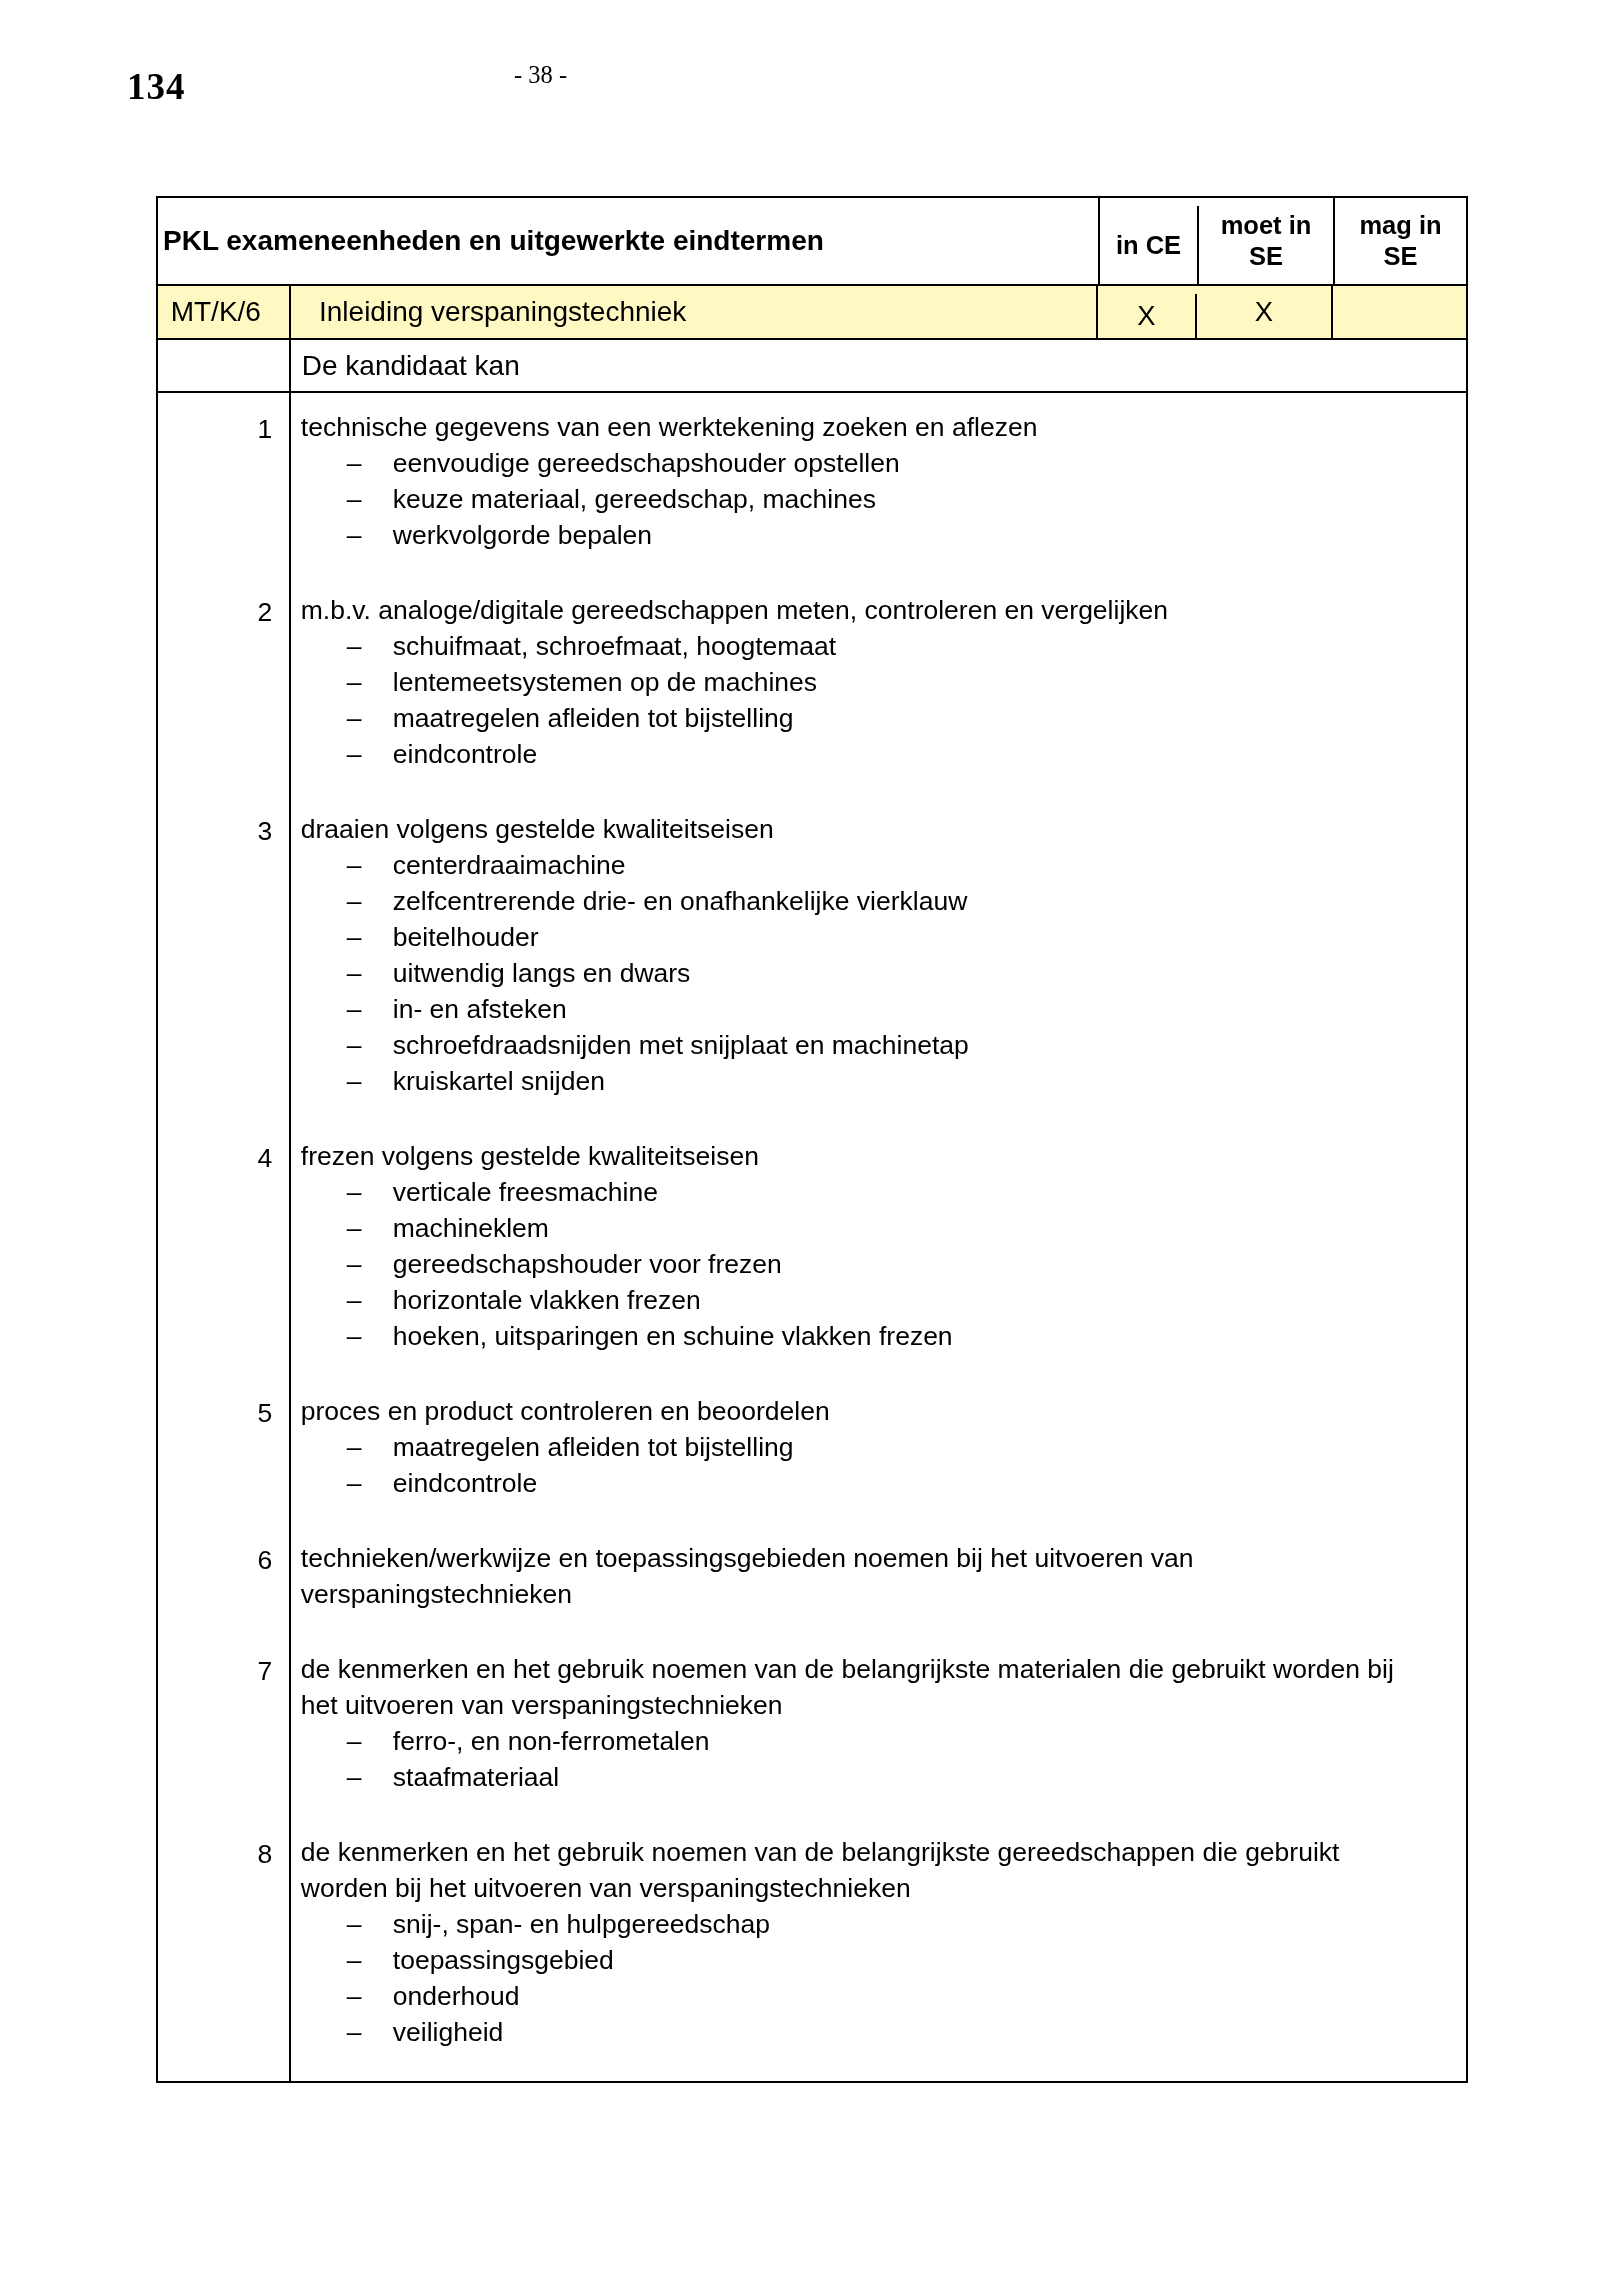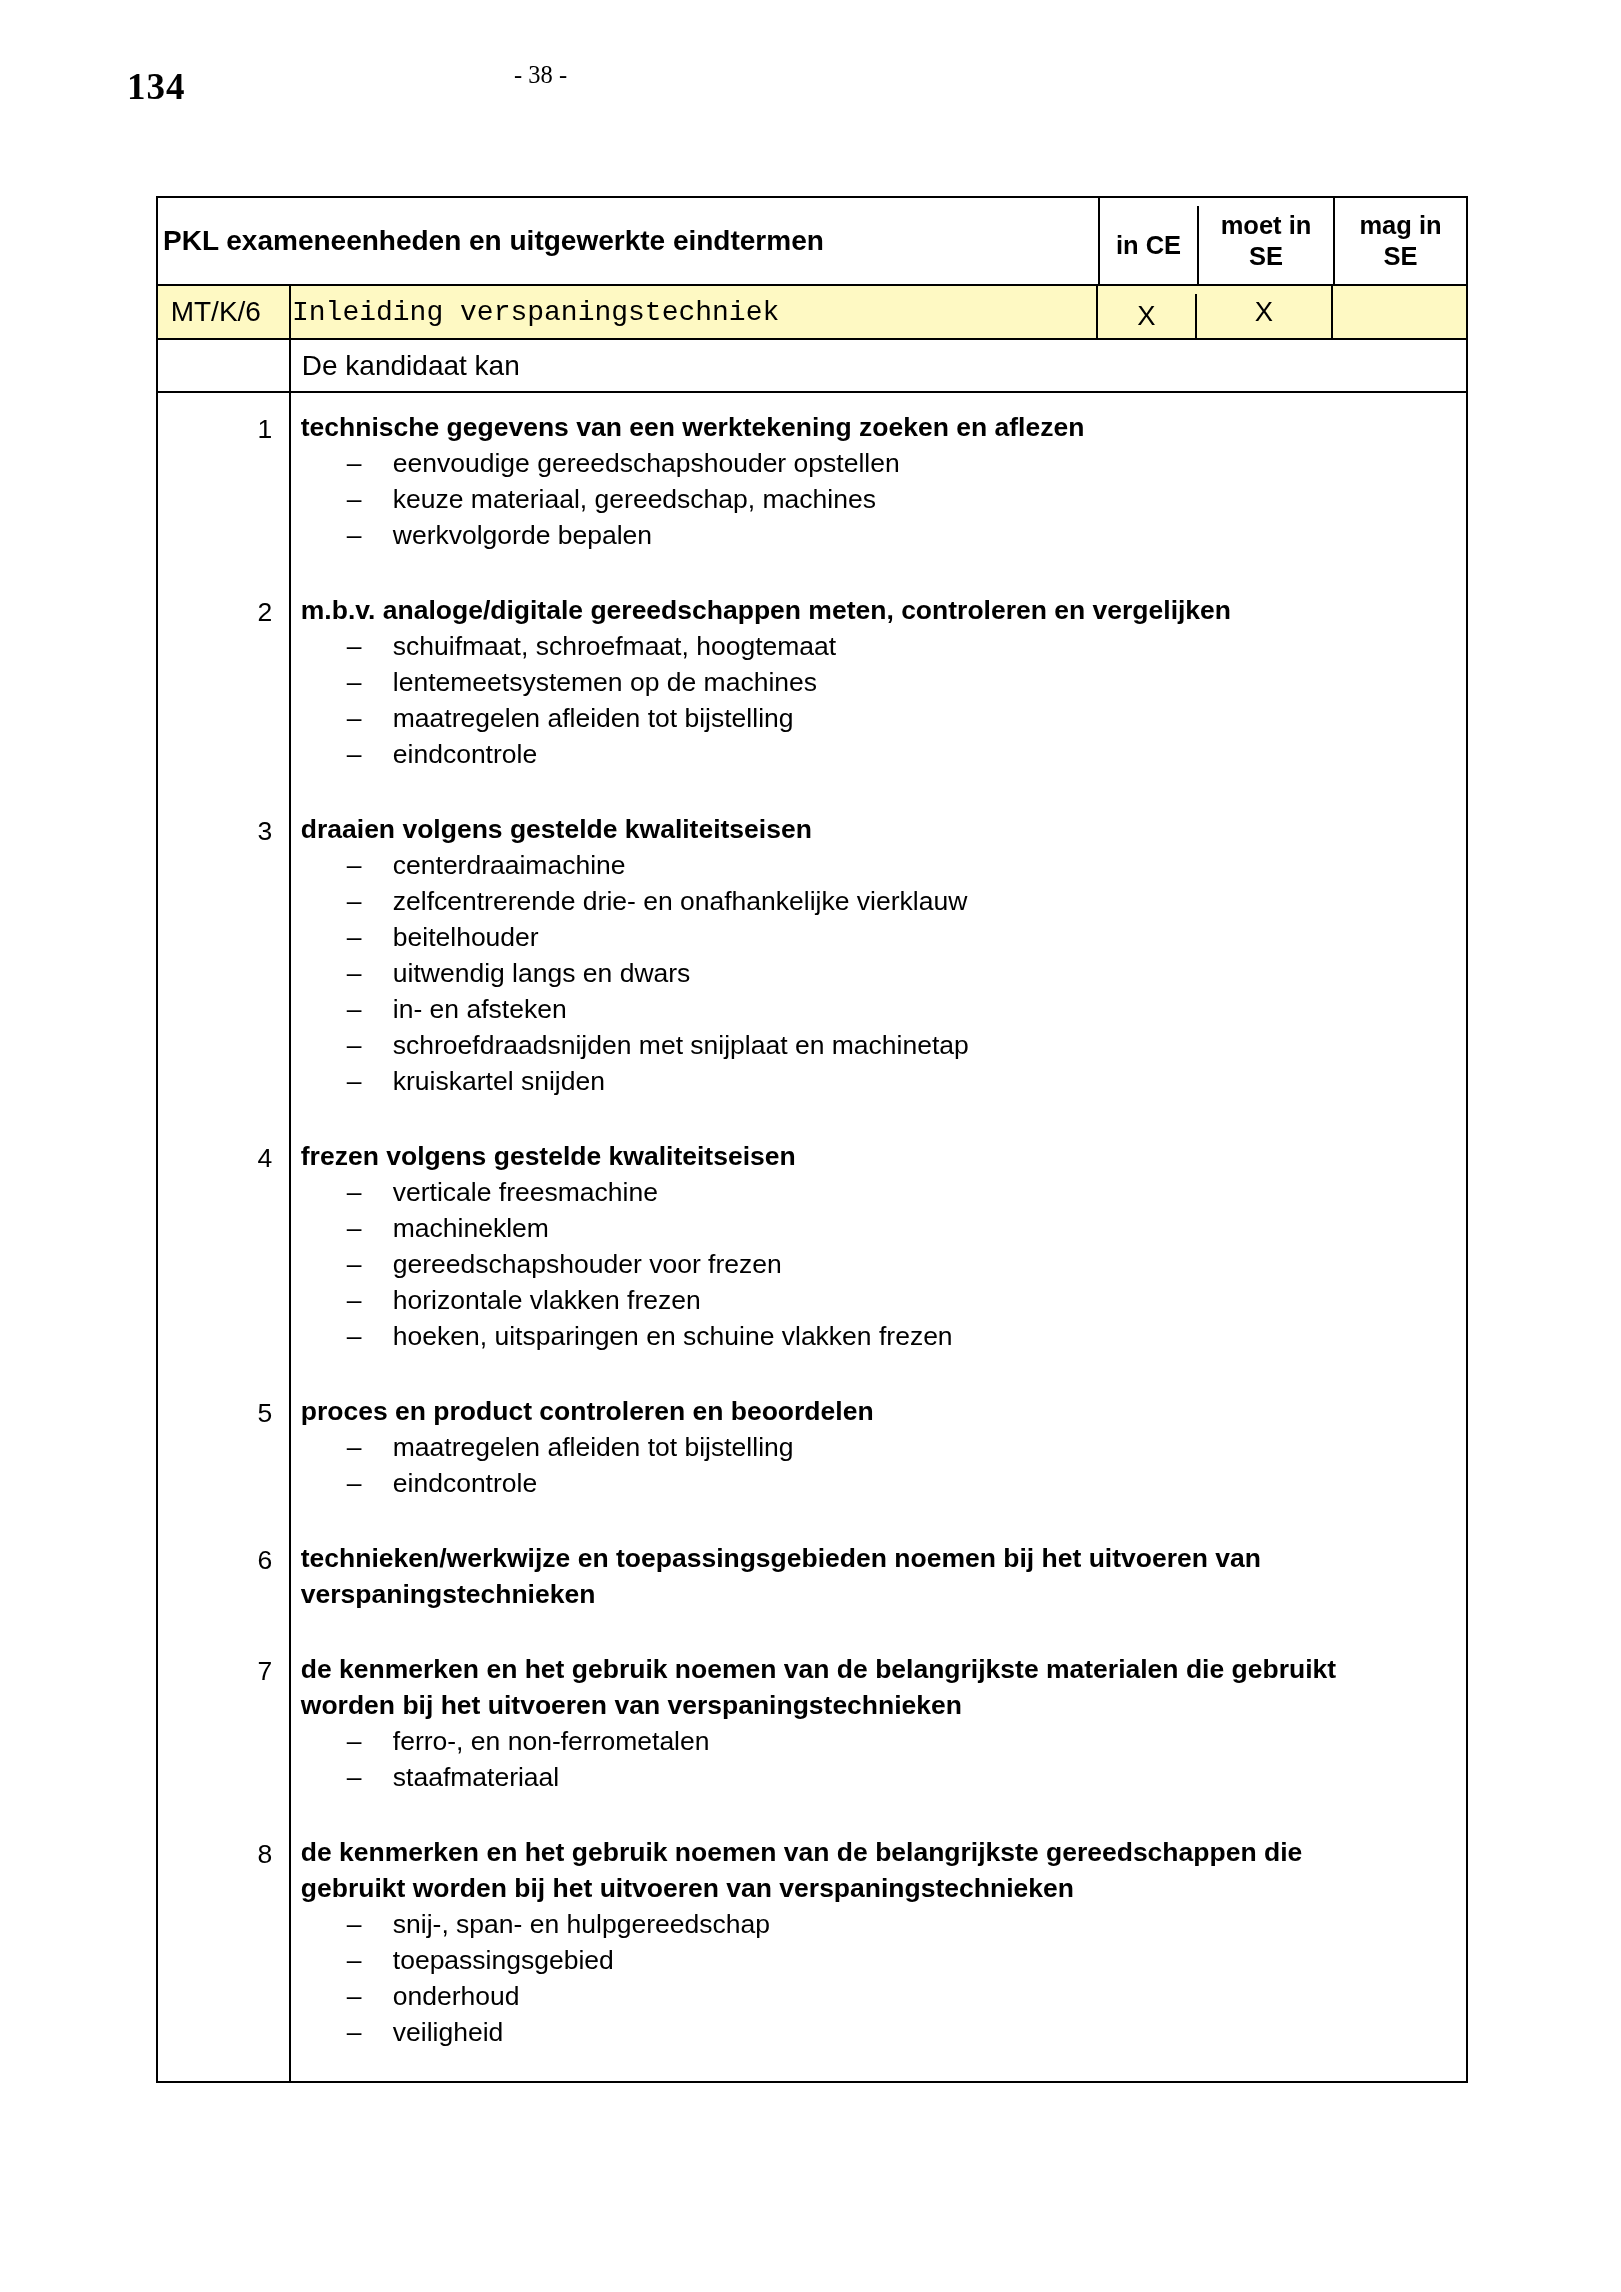--- a/index.html
+++ b/index.html
@@ -83,23 +83,22 @@
     border-bottom: 2px solid #000;
     background: #d8d8d8;
   }
   .unit-code {
     width: 133px;
     padding-left: 12.7px;
     font-size: 28px;
   }
   .unit-title {
     width: 807px;
-    padding-left: 1px;
+    padding-left: 28px;
     font-size: 28px;
-    font-family: Liberation Mono, monospace;
   }
   .xmark {
     justify-content: center;
     font-size: 27.4px;
   }
 
   
   .row-intro {
     height: 53px;
     border-bottom: 2.9px solid #000;
@@ -142,21 +141,21 @@
     display: block;
   }
   .item-content {
     flex: 1;
     margin-left: 2px;
     padding-left: 9.8px;
     padding-right: 61px;
     box-sizing: border-box;
   }
   .item-lead {
-    font-weight: bold;
+    font-weight: normal;
     line-height: 36px;
   }
   .bullet {
     display: flex;
     line-height: 36px;
   }
   .bullet-dash {
     flex: 0 0 46px;
     margin-left: 46px;
   }

